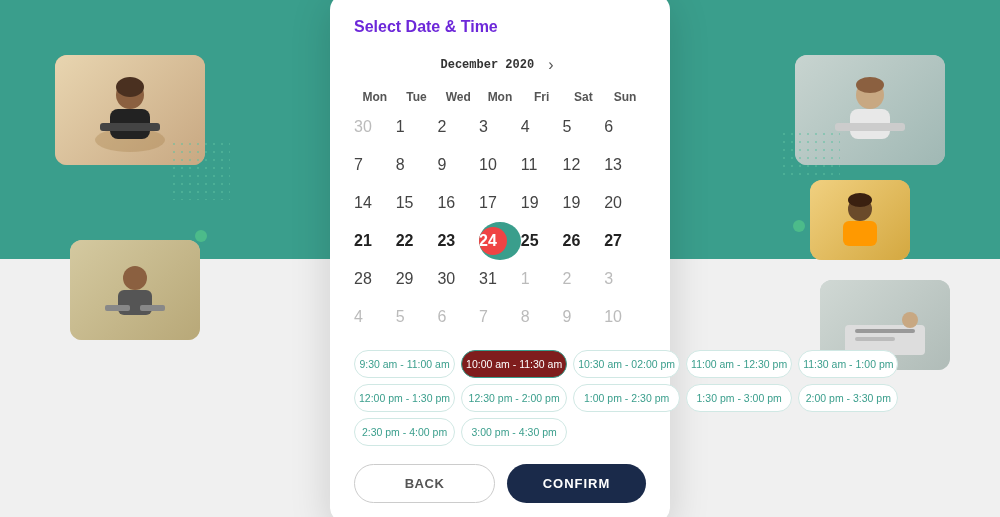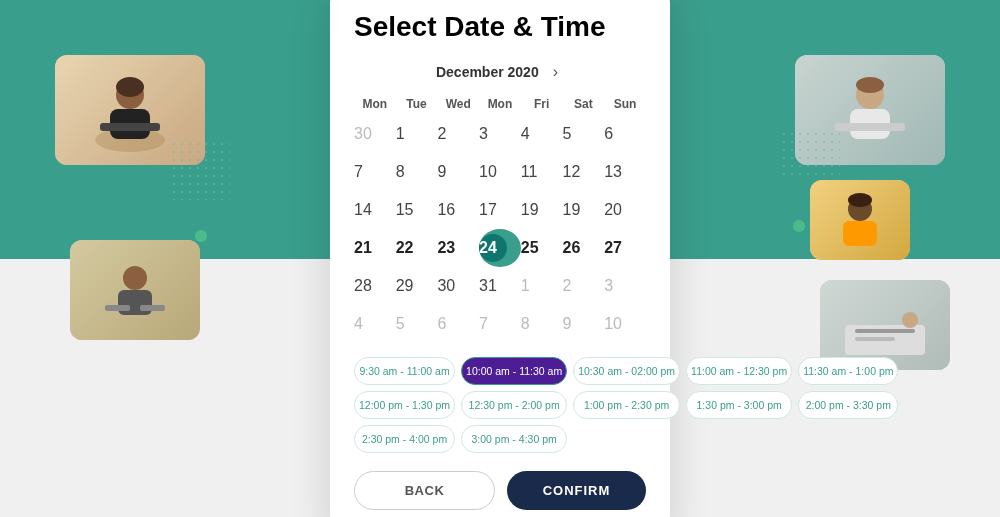--- a/index.html
+++ b/index.html
@@ -112,38 +112,39 @@
       position: relative;
       z-index: 10;
       background: #fff;
       border-radius: 16px;
       box-shadow: 0 10px 40px rgba(0,0,0,0.15);
       width: 340px;
       padding: 24px 24px 20px;
     }
 
     .modal-title {
-      font-size: 28px;
+      font-size: 16px;
       font-weight: 700;
-      color: #000000;
+      color: #6d28d9;
       margin-bottom: 18px;
     }
 
     
     .cal-header {
       display: flex;
       align-items: center;
       justify-content: center;
       margin-bottom: 10px;
       gap: 8px;
     }
     .cal-month {
-      font-size: 14px;
+      font-size: 12px;
       font-weight: 600;
       color: #333;
+      font-family: Liberation Mono, monospace;
     }
     .cal-nav {
       background: none;
       border: none;
       cursor: pointer;
       color: #555;
       font-size: 16px;
       padding: 2px 6px;
     }
 
@@ -203,21 +204,21 @@
       border-radius: 20px;
       padding: 7px 4px;
       font-size: 10.5px;
       color: #3a9e8c;
       text-align: center;
       cursor: pointer;
       white-space: nowrap;
       background: #fff;
     }
     .time-slot.selected {
-      background: #4c1d95;
+      background: #7f1d1d;
       color: #fff;
       border-color: #3a9e8c;
     }
 
     
     .btn-row {
       display: flex;
       gap: 12px;
       margin-top: 18px;
     }
@@ -383,21 +384,21 @@
           <td><span>16</span></td>
           <td><span>17</span></td>
           <td><span>19</span></td>
           <td><span>19</span></td>
           <td><span>20</span></td>
         </tr>
         <tr>
           <td class="bold-day"><span>21</span></td>
           <td class="bold-day"><span>22</span></td>
           <td class="bold-day"><span>23</span></td>
-          <td class="selected bold-day"><span style="background: #0f766e; color: rgb(255, 255, 255); border-radius: 50%; display: inline-block; width: 28px; height: 28px; line-height: 28px;">24</span></td>
+          <td class="selected bold-day"><span style="background: #ef4444; color: rgb(255, 255, 255); border-radius: 50%; display: inline-block; width: 28px; height: 28px; line-height: 28px;">24</span></td>
           <td class="bold-day"><span>25</span></td>
           <td class="bold-day"><span>26</span></td>
           <td class="bold-day"><span>27</span></td>
         </tr>
         <tr>
           <td><span>28</span></td>
           <td><span>29</span></td>
           <td><span>30</span></td>
           <td><span>31</span></td>
           <td class="other-month"><span>1</span></td>

